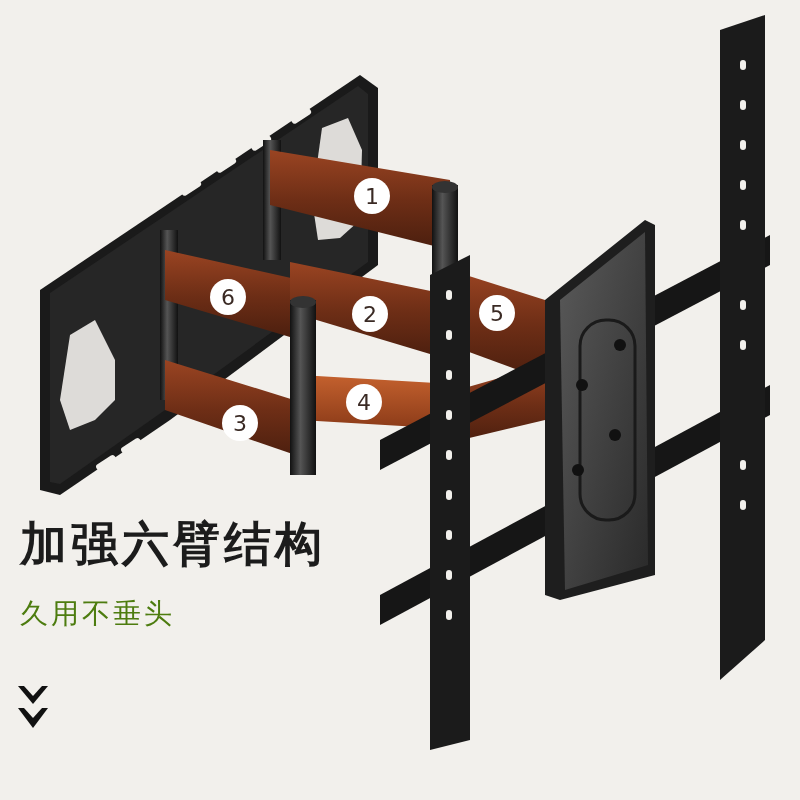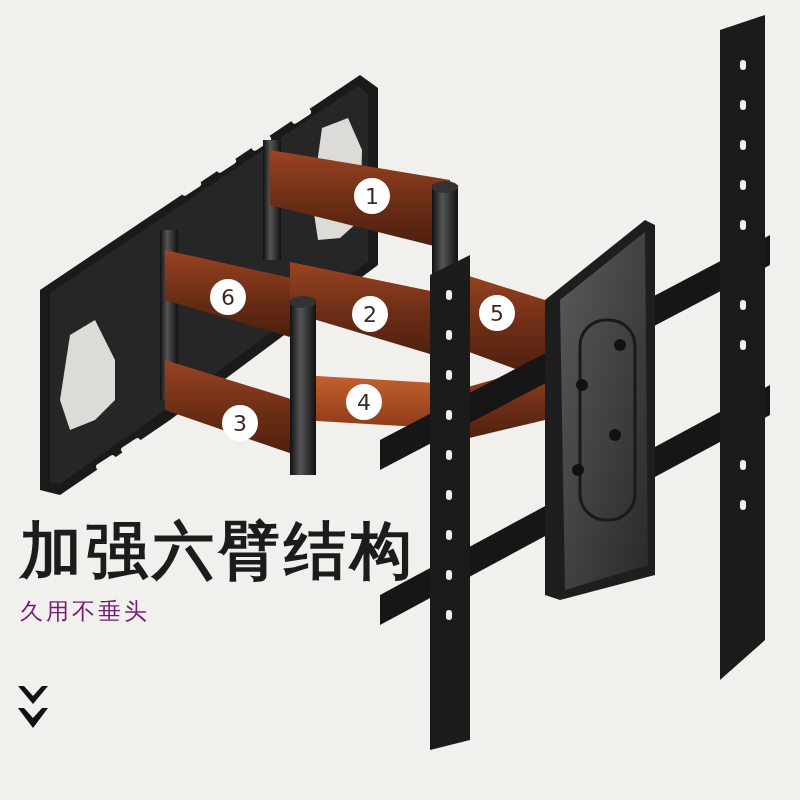--- a/index.html
+++ b/index.html
@@ -6,27 +6,27 @@
   body {
     width: 800px; height: 800px; overflow: hidden;
     background: #f2f0ec;
     font-family: "DejaVu Sans", sans-serif;
     position: relative;
   }
   .stage { position: absolute; left: 0; top: 0; width: 800px; height: 800px; }
   .headline {
     position: absolute; left: 20px; top: 520px;
     font-family: "DejaVu Serif", serif;
-    font-size: 62px; font-weight: bold; color: #1c1c1c;
+    font-size: 47px; font-weight: bold; color: #1c1c1c;
     letter-spacing: 4px; line-height: 1;
   }
   .subline {
     position: absolute; left: 20px; top: 600px;
     font-family: "DejaVu Sans", sans-serif;
-    font-size: 23px; color: #701a75; letter-spacing: 3px; line-height: 1;
+    font-size: 28px; color: #4d7c0f; letter-spacing: 3px; line-height: 1;
   }
   .chevrons { position: absolute; left: 16px; top: 684px; width: 34px; height: 50px; }
   .badge {
     position: absolute; width: 36px; height: 36px; border-radius: 50%;
     background: #ffffff; color: #3a2a24;
     font-family: "DejaVu Sans", sans-serif; font-size: 22px;
     display: flex; align-items: center; justify-content: center;
     transform: translate(-50%, -50%);
   }
 </style>

